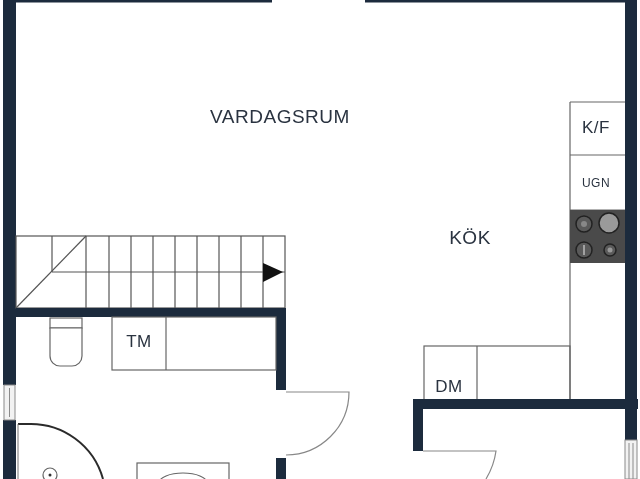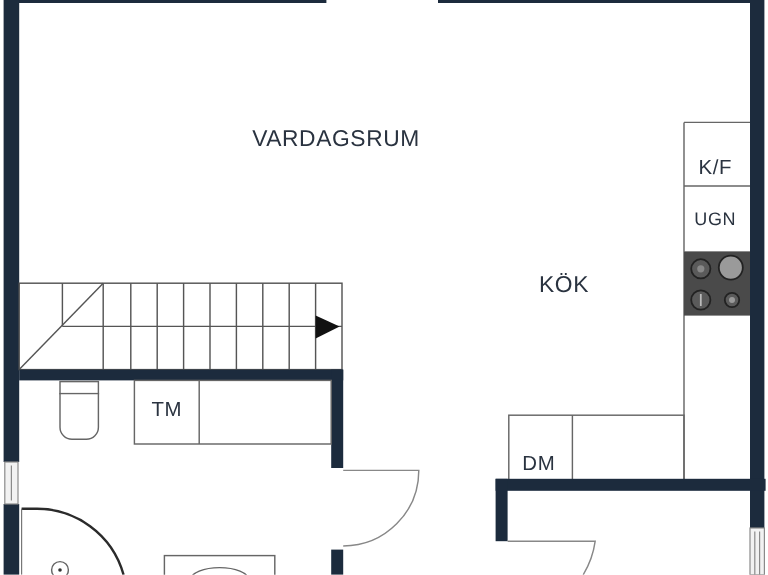--- a/index.html
+++ b/index.html
@@ -123,17 +123,17 @@
     </g>
 
     <path d="M423 451 L496 451 A73 73 0 0 1 486 479" fill="none" stroke="#888" stroke-width="1.2"></path>
   </svg>
 
   
   <div class="label room" style="left:280px;top:117px;">VARDAGSRUM</div>
   <div class="label room" style="left:470px;top:238px;">KÖK</div>
 
   
-  <div class="label appl" style="left:596px;top:128px;margin-top:12px;">K/F</div>
-  <div class="label appl" style="left:596px;top:183px;font-size:15px;">UGN</div>
+  <div class="label appl" style="left:596px;top:128px;">K/F</div>
+  <div class="label appl" style="left:596px;top:183px;font-size:12px;">UGN</div>
   <div class="label appl" style="left:139px;top:342px;">TM</div>
   <div class="label appl" style="left:449px;top:387px;">DM</div>
 </div>
 
 </body></html>

